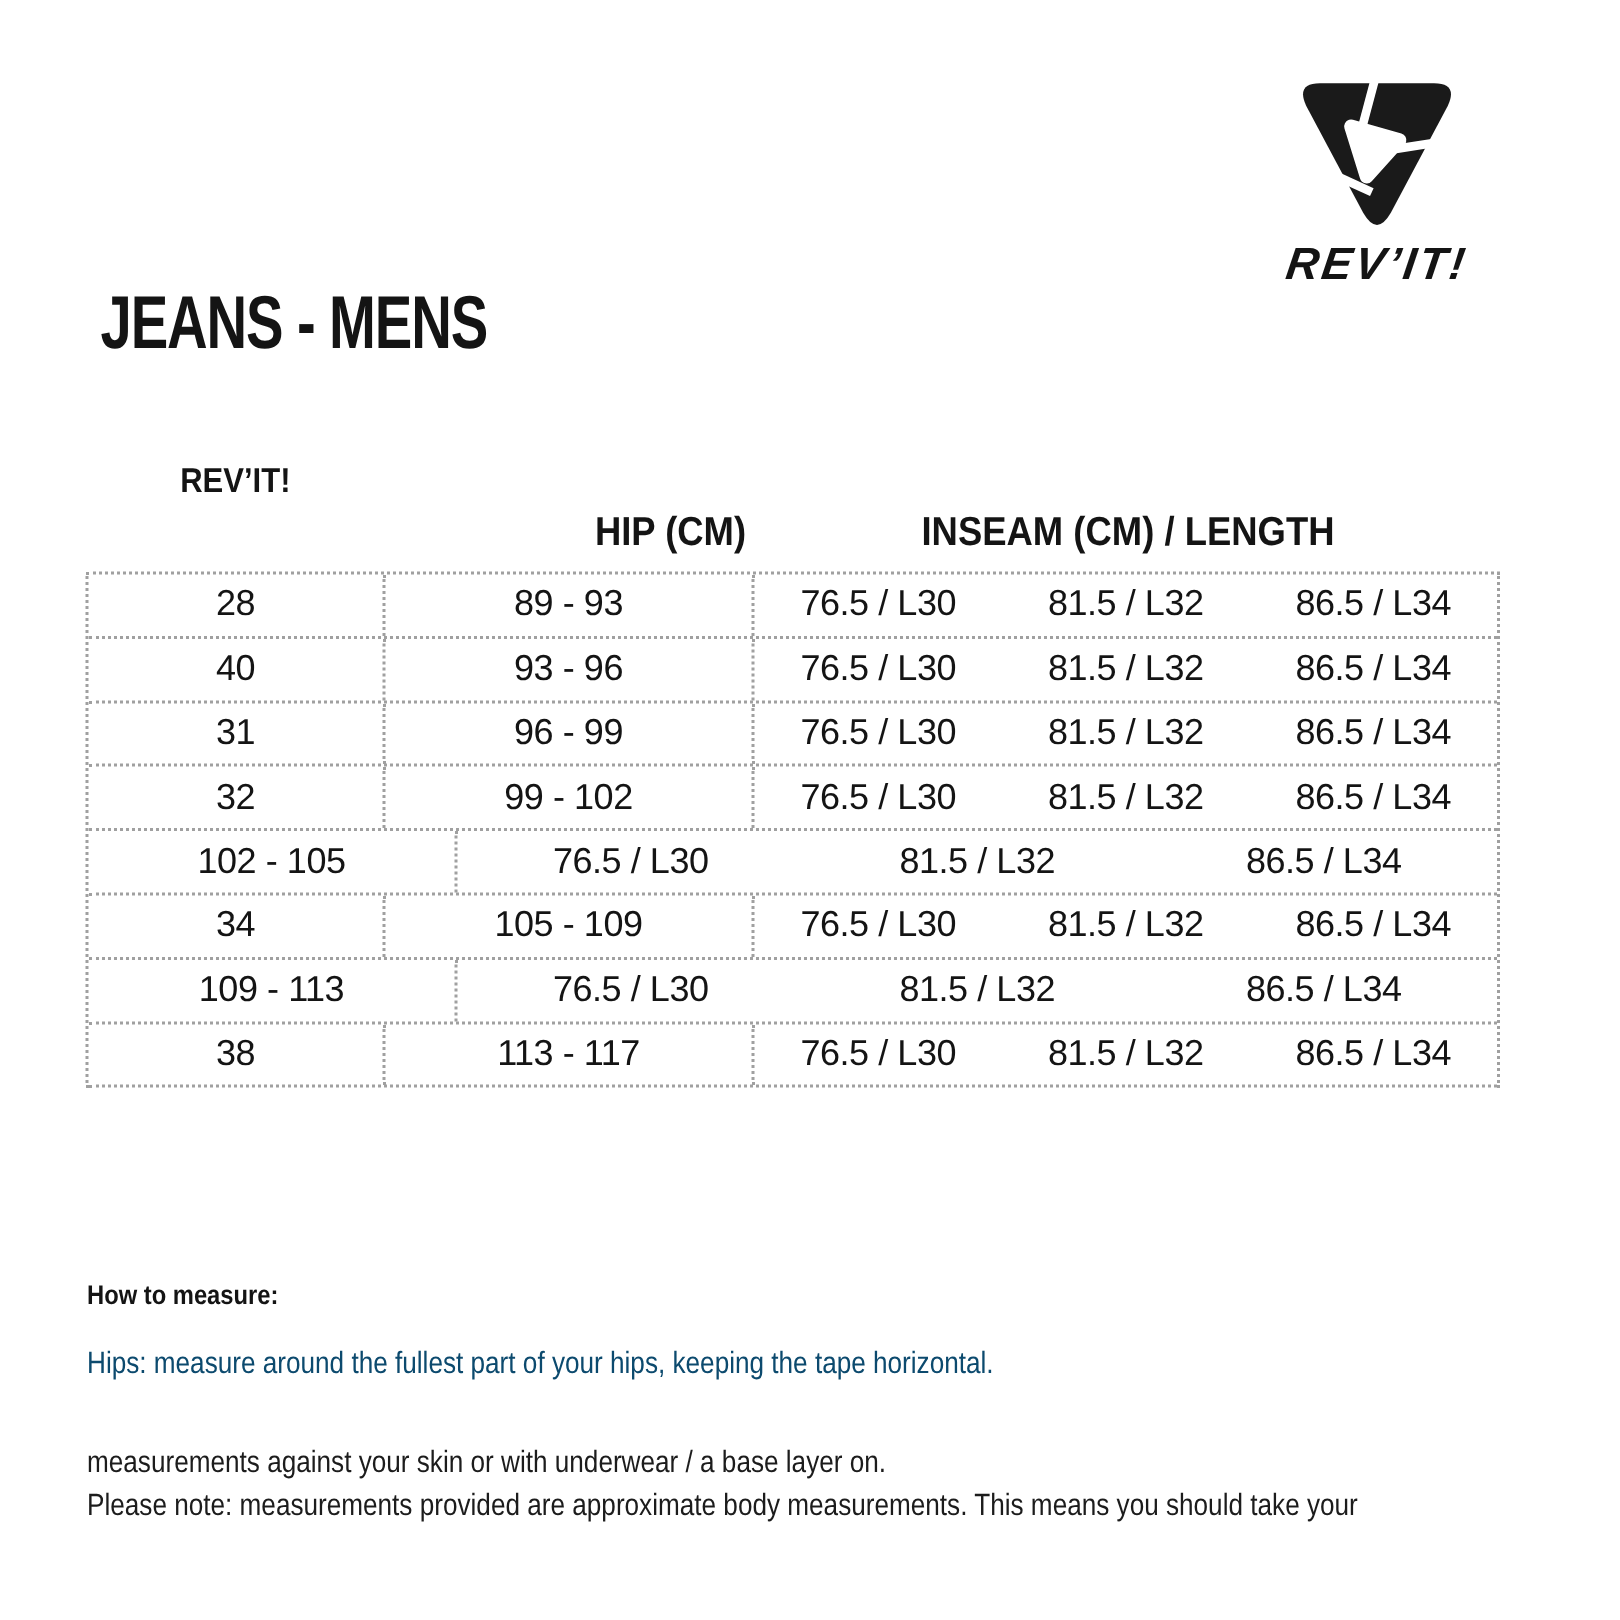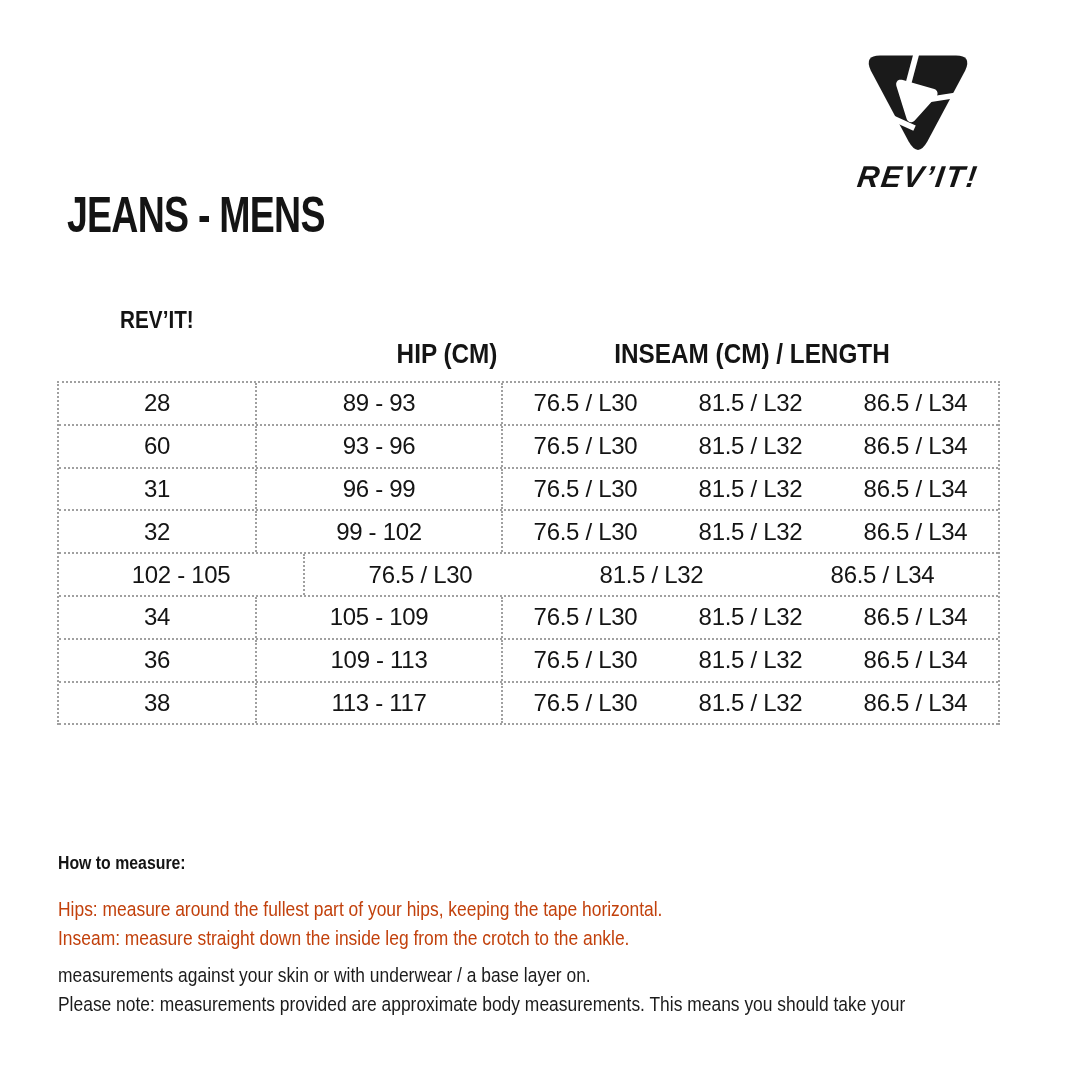--- a/index.html
+++ b/index.html
@@ -40,21 +40,21 @@
     font-weight:normal; font-size:24px; letter-spacing:-0.3px;
   }
   .td { height:100%; display:flex; align-items:center; justify-content:center; box-sizing:border-box; }
   .td-size { width:198px; border-right:2px dotted #a0a0a0; }
   .td-hip  { width:246px; border-right:2px dotted #a0a0a0; }
   .td-inseam { flex:1; display:flex; align-items:center; }
   .ins { flex:1; text-align:center; }
 
   
   .howto { position:absolute; left:58px; top:853px; margin:0; font-size:18px; font-weight:bold; }
-  .measure-lines { position:absolute; left:58px; top:894px; font-size:20.5px; line-height:29px; color:#c2410c; }
+  .measure-lines { position:absolute; left:58px; top:894px; font-size:20.5px; line-height:29px; color:#0c4a6e;text-align:center; }
   .note-lines    { position:absolute; left:58px; top:960px; font-size:20.5px; line-height:29px; color:#1c1c1c; }
   .measure-lines .line, .note-lines .line { display:block; height:29px; }
   .measure-lines .cx9, .note-lines .cx9 { transform:scaleX(.85); transform-origin:0 50%; }
 </style>
 </head>
 <body>
 
 <div class="canvas">
 
   <div class="logo">
@@ -80,21 +80,21 @@
       <div class="td td-size">28</div>
       <div class="td td-hip">89 - 93</div>
       <div class="td td-inseam">
         <span class="ins">76.5 / L30</span>
         <span class="ins">81.5 / L32</span>
         <span class="ins">86.5 / L34</span>
       </div>
     </div>
 
     <div class="tr">
-      <div class="td td-size">60</div>
+      <div class="td td-size">40</div>
       <div class="td td-hip">93 - 96</div>
       <div class="td td-inseam">
         <span class="ins">76.5 / L30</span>
         <span class="ins">81.5 / L32</span>
         <span class="ins">86.5 / L34</span>
       </div>
     </div>
 
     <div class="tr">
       <div class="td td-size">31</div>
@@ -129,21 +129,20 @@
       <div class="td td-size">34</div>
       <div class="td td-hip">105 - 109</div>
       <div class="td td-inseam">
         <span class="ins">76.5 / L30</span>
         <span class="ins">81.5 / L32</span>
         <span class="ins">86.5 / L34</span>
       </div>
     </div>
 
     <div class="tr">
-      <div class="td td-size">36</div>
       <div class="td td-hip">109 - 113</div>
       <div class="td td-inseam">
         <span class="ins">76.5 / L30</span>
         <span class="ins">81.5 / L32</span>
         <span class="ins">86.5 / L34</span>
       </div>
     </div>
 
     <div class="tr">
       <div class="td td-size">38</div>
@@ -154,21 +153,20 @@
         <span class="ins">86.5 / L34</span>
       </div>
     </div>
 
   </div>
 
   <h2 class="howto"><span class="cx9">How to measure:</span></h2>
 
   <div class="measure-lines">
     <span class="line"><span class="cx9">Hips: measure around the fullest part of your hips, keeping the tape horizontal.</span></span>
-    <span class="line"><span class="cx9">Inseam: measure straight down the inside leg from the crotch to the ankle.</span></span>
   </div>
 
   <div class="note-lines">
     <span class="line"><span class="cx9">measurements against your skin or with underwear / a base layer on.</span></span>
     <span class="line"><span class="cx9">Please note: measurements provided are approximate body measurements. This means you should take your</span></span>
   </div>
 
 </div>
 
 </body></html>

